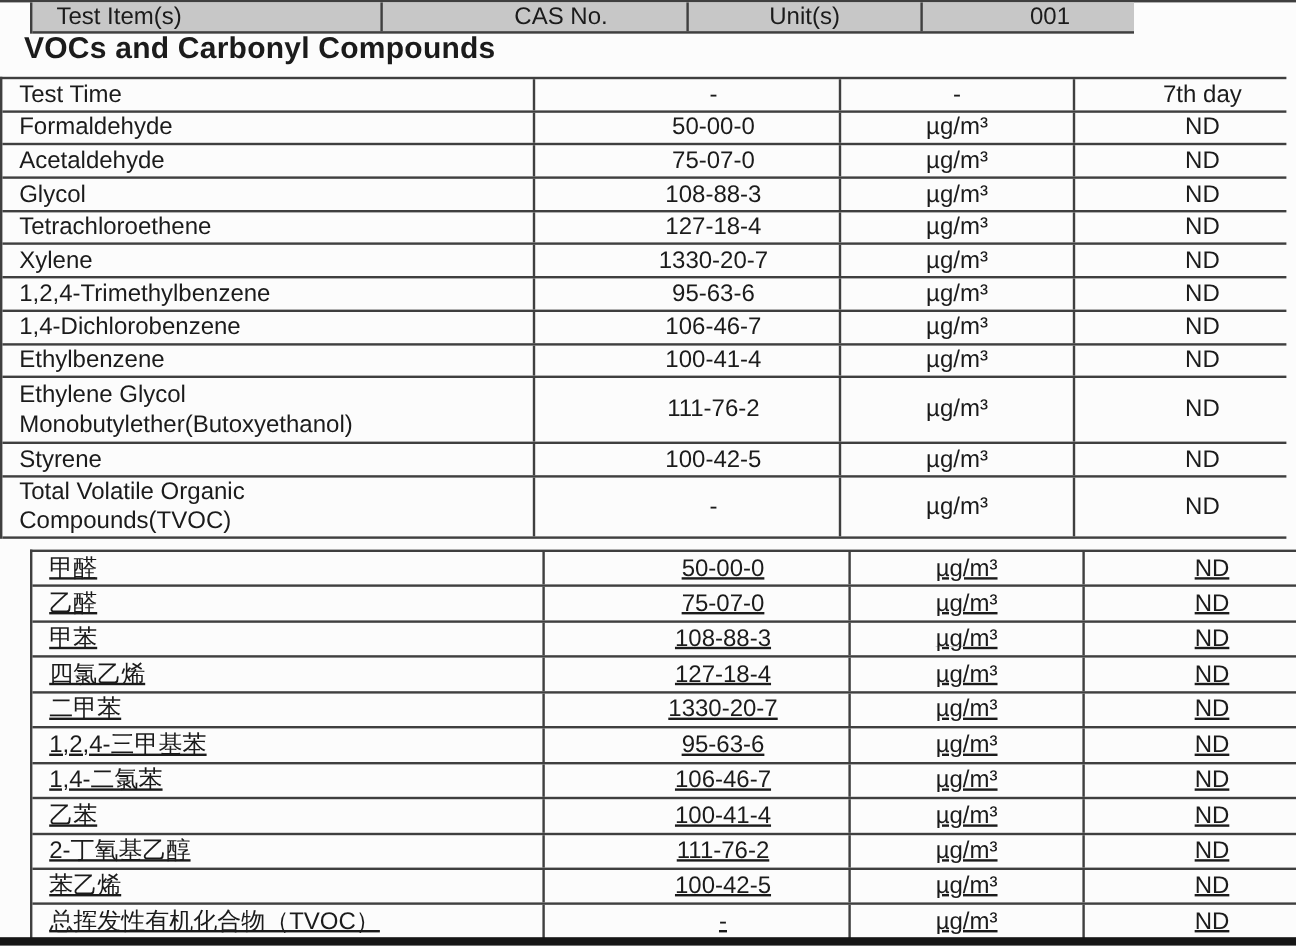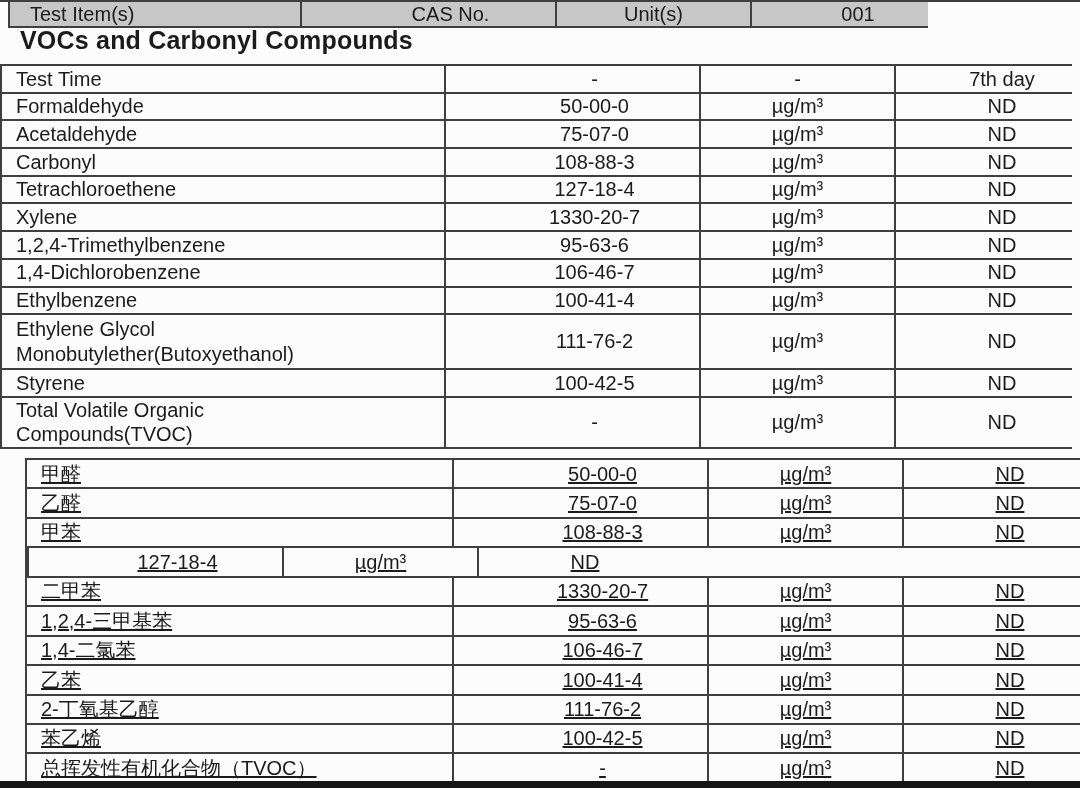--- a/index.html
+++ b/index.html
@@ -7,21 +7,21 @@
     width:1080px;height:788px;overflow:hidden;
     background:#fbfbfb;
     font-family:"Liberation Sans","DejaVu Sans",sans-serif;
     color:#1b1b1b;
   }
   .page{position:relative;width:1080px;height:788px;background:#fcfcfc;}
   .topline{position:absolute;top:0;left:0;width:1080px;height:2px;background:var(--border,#3f3f3f);}
   .bottombar{position:absolute;top:781px;left:0;width:1080px;height:7px;background:var(--bottom-bar,#161616);}
 
   .tbl{position:absolute;box-sizing:border-box;border-left:2px solid var(--border,#3f3f3f);}
-  .hdrtbl{top:2px;left:8px;width:920px;background:var(--header-bg,#c7c7c7);}
+  .hdrtbl{top:2px;left:25px;width:920px;background:var(--header-bg,#c7c7c7);}
   .t1{top:54px;left:0;width:1072px;border-top:2px solid var(--border,#3f3f3f);margin-top:10px;}
   .t2{top:458px;left:25px;width:1055px;border-top:2px solid var(--border,#3f3f3f);text-decoration:underline;}
 
   .row{display:flex;border-bottom:2px solid var(--border,#3f3f3f);box-sizing:border-box;}
   .cell{display:flex;align-items:center;box-sizing:border-box;font-size:20px;line-height:1.22;}
   .c1{flex:1 1 auto;padding-left:14px;justify-content:flex-start;text-align:left;white-space:pre-line;}
   .c2{width:255px;flex:0 0 255px;border-left:2px solid var(--border,#3f3f3f);justify-content:center;text-align:left;padding-left:44px;}
   .c3{width:195px;flex:0 0 195px;border-left:2px solid var(--border,#3f3f3f);justify-content:center;text-align:center;}
   .c4{width:178px;flex:0 0 178px;border-left:2px solid var(--border,#3f3f3f);justify-content:center;text-align:center;padding-left:36px;}
 
@@ -70,21 +70,21 @@
       <div class="cell c3">µg/m³</div>
       <div class="cell c4">ND</div>
     </div>
     <div class="row h1">
       <div class="cell c1">Acetaldehyde</div>
       <div class="cell c2">75-07-0</div>
       <div class="cell c3">µg/m³</div>
       <div class="cell c4">ND</div>
     </div>
     <div class="row h1">
-      <div class="cell c1">Carbonyl</div>
+      <div class="cell c1">Glycol</div>
       <div class="cell c2">108-88-3</div>
       <div class="cell c3">µg/m³</div>
       <div class="cell c4">ND</div>
     </div>
     <div class="row h1">
       <div class="cell c1">Tetrachloroethene</div>
       <div class="cell c2">127-18-4</div>
       <div class="cell c3">µg/m³</div>
       <div class="cell c4">ND</div>
     </div>
@@ -147,20 +147,21 @@
       <div class="cell c3">µg/m³</div>
       <div class="cell c4">ND</div>
     </div>
     <div class="row h4">
       <div class="cell c1">甲苯</div>
       <div class="cell c2">108-88-3</div>
       <div class="cell c3">µg/m³</div>
       <div class="cell c4">ND</div>
     </div>
     <div class="row h4">
+      <div class="cell c1">四氯乙烯</div>
       <div class="cell c2">127-18-4</div>
       <div class="cell c3">µg/m³</div>
       <div class="cell c4">ND</div>
     </div>
     <div class="row h4">
       <div class="cell c1">二甲苯</div>
       <div class="cell c2">1330-20-7</div>
       <div class="cell c3">µg/m³</div>
       <div class="cell c4">ND</div>
     </div>

